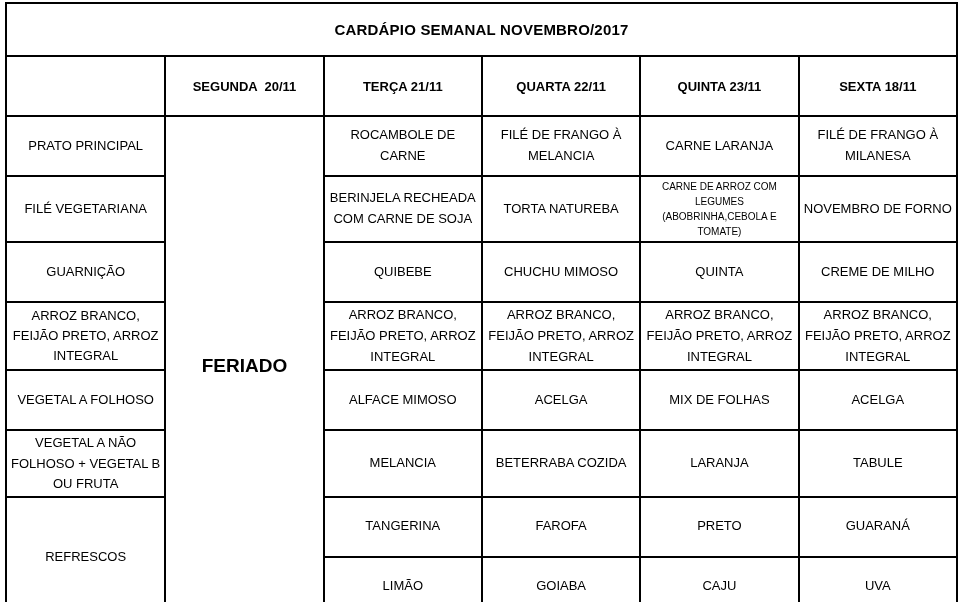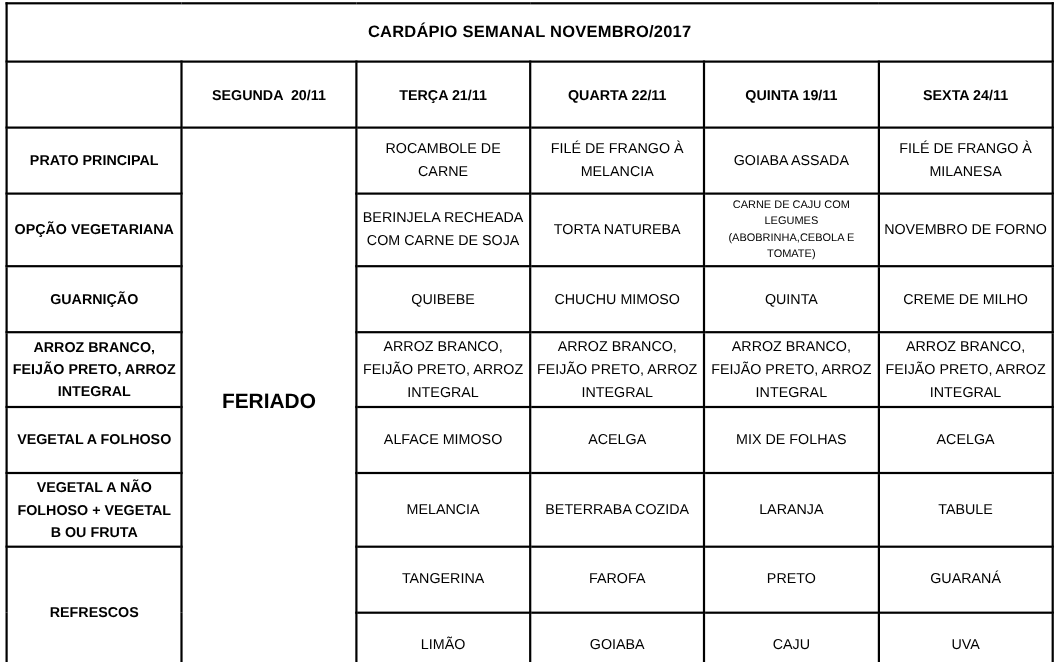--- a/index.html
+++ b/index.html
@@ -38,21 +38,21 @@
     letter-spacing: 0.2px;
     margin-top: 20px;
   }
   .hdr {
     font-weight: bold;
     font-size: 13px;
     white-space: pre-wrap;
     margin-left: 36px;
   }
   .lbl {
-    font-weight: bold;
+    font-weight: normal;
     font-size: 13px;
     text-align: left;
     padding-left: 4px;
     line-height: 1.55;
     border-radius: 21px;
   }
   .lbl-center {
     text-align: center;
     padding-left: 3px;
   }
@@ -85,38 +85,38 @@
   <tbody>
       <tr class="r-title">
     <td colspan="6" class="title-cell">CARDÁPIO SEMANAL NOVEMBRO/2017</td>
   </tr>
 
   <tr class="r-head">
     <td class="hdr"></td>
     <td class="hdr">SEGUNDA  20/11</td>
     <td class="hdr">TERÇA 21/11</td>
     <td class="hdr">QUARTA 22/11</td>
-    <td class="hdr">QUINTA 19/11</td>
-    <td class="hdr">SEXTA 24/11</td>
+    <td class="hdr">QUINTA 23/11</td>
+    <td class="hdr">SEXTA 18/11</td>
   </tr>
 
   <tr class="r-body">
     <td class="lbl">PRATO PRINCIPAL</td>
     <td class="feriado" rowspan="8">FERIADO</td>
     <td class="cell">ROCAMBOLE DE CARNE</td>
     <td class="cell">FILÉ DE FRANGO À MELANCIA</td>
-    <td class="cell">GOIABA ASSADA</td>
+    <td class="cell">CARNE LARANJA</td>
     <td class="cell">FILÉ DE FRANGO À MILANESA</td>
   </tr>
 
   <tr class="r-body">
-    <td class="lbl">OPÇÃO VEGETARIANA</td>
+    <td class="lbl">FILÉ VEGETARIANA</td>
     <td class="cell">BERINJELA RECHEADA COM CARNE DE SOJA</td>
     <td class="cell">TORTA NATUREBA</td>
-    <td class="cell cell-small">CARNE DE CAJU COM LEGUMES (ABOBRINHA,CEBOLA E TOMATE)</td>
+    <td class="cell cell-small">CARNE DE ARROZ COM LEGUMES (ABOBRINHA,CEBOLA E TOMATE)</td>
     <td class="cell">NOVEMBRO DE FORNO</td>
   </tr>
 
   <tr class="r-body">
     <td class="lbl">GUARNIÇÃO</td>
     <td class="cell">QUIBEBE</td>
     <td class="cell">CHUCHU MIMOSO</td>
     <td class="cell">QUINTA</td>
     <td class="cell">CREME DE MILHO</td>
   </tr>

